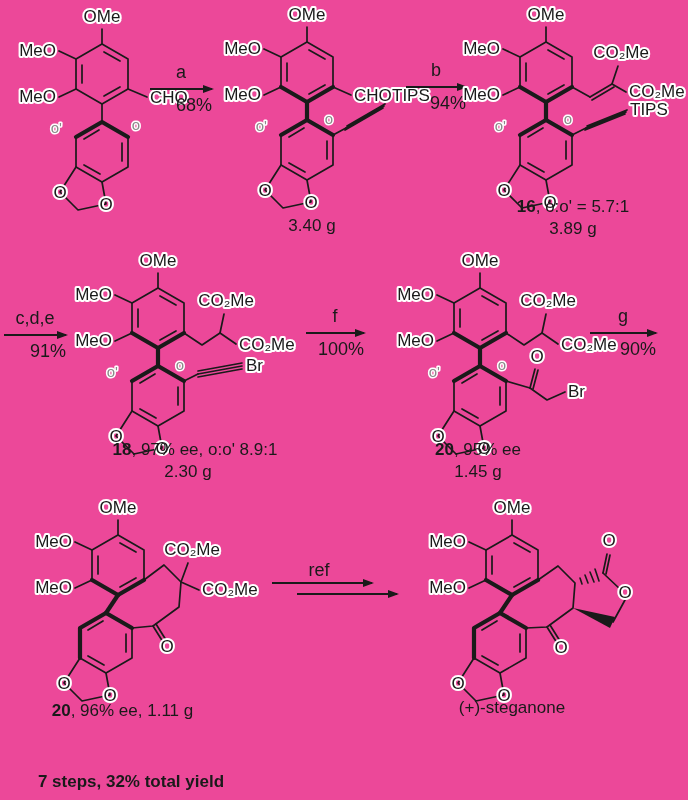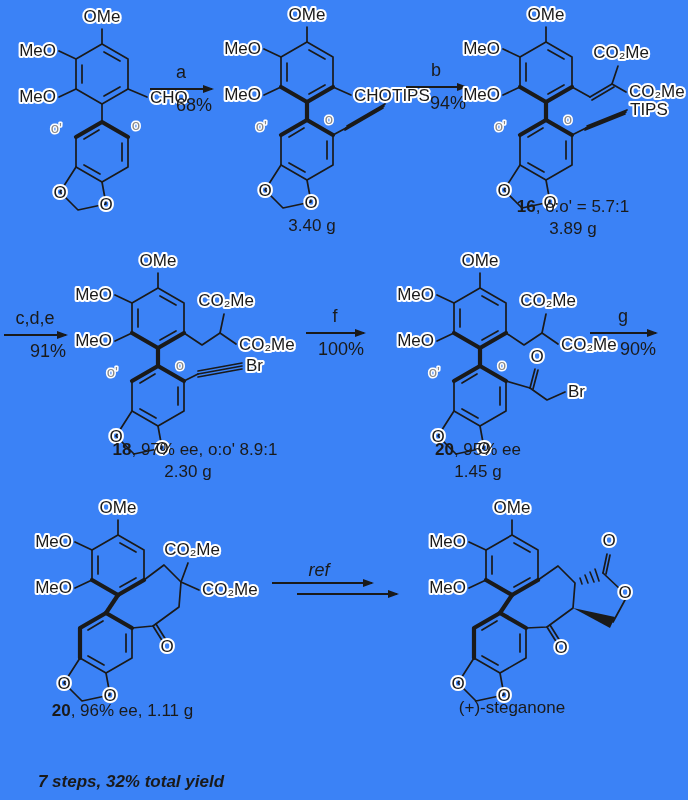--- a/index.html
+++ b/index.html
@@ -1,31 +1,31 @@
 <!DOCTYPE html>
 <html><head>
 <meta charset="utf-8">
 <style>
   html,body{margin:0;padding:0;background:#fff;}
   body{width:688px;height:800px;overflow:hidden;
        font-family:"Liberation Sans","DejaVu Sans",sans-serif;color:#1a1a1a;}
-  .page{position:relative;width:688px;height:800px;background:#3b82f6;}
+  .page{position:relative;width:688px;height:800px;background:#ec4899;}
   svg{position:absolute;overflow:visible;}
   .bd{stroke:#1a1a1a;stroke-width:1.7;fill:none;stroke-linecap:round;stroke-linejoin:round;}
   .bb{stroke:#1a1a1a;stroke-width:4.2;fill:none;stroke-linecap:round;stroke-linejoin:round;}
   .hash{stroke:#1a1a1a;stroke-width:1.6;fill:none;stroke-linecap:round;}
   .wedge{fill:#1a1a1a;stroke:none;}
   svg text{font-family:"Liberation Sans","DejaVu Sans",sans-serif;font-size:17px;fill:#1a1a1a;
            paint-order:stroke;stroke:#fff;stroke-width:4px;stroke-linejoin:round;}
   svg text.mid{text-anchor:middle}
   svg text.end{text-anchor:end}
   svg text.pos{font-size:15px;fill:#8a8a8a;stroke-width:3px;}
   .cap{position:absolute;text-align:center;font-size:17px;white-space:nowrap;}
   .b{font-weight:bold}
-  .it{font-style:italic}
+  .it{}
   .cap sup,.cap sub{font-size:12px;}
   .rxn{position:absolute;text-align:center;font-size:18px;}
   .rxn .lab{height:20px;line-height:20px;}
   .rxn .aline{height:0;border-top:2px solid #1a1a1a;position:relative;margin-top:6px;}
   .rxn .aline::after{content:"";position:absolute;right:-2px;top:-5px;width:0;height:0;
       border-left:11px solid #1a1a1a;border-top:4px solid transparent;border-bottom:4px solid transparent;}
   .rxn .yld{margin-top:5px;text-align:right;}
 </style>
 </head>
 <body>

